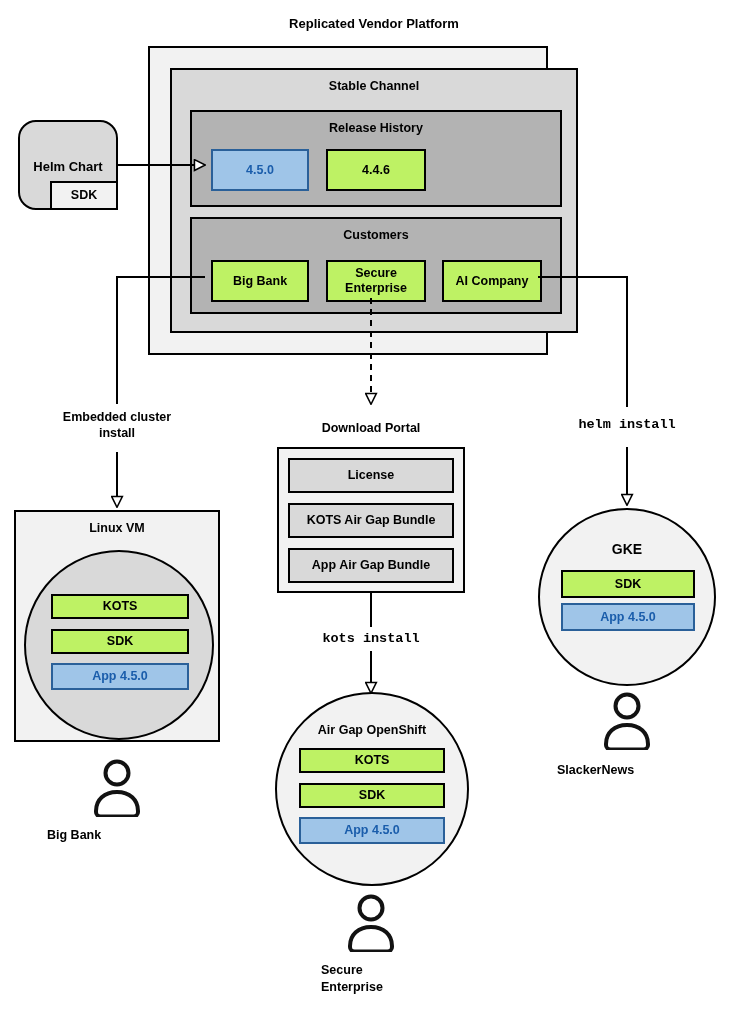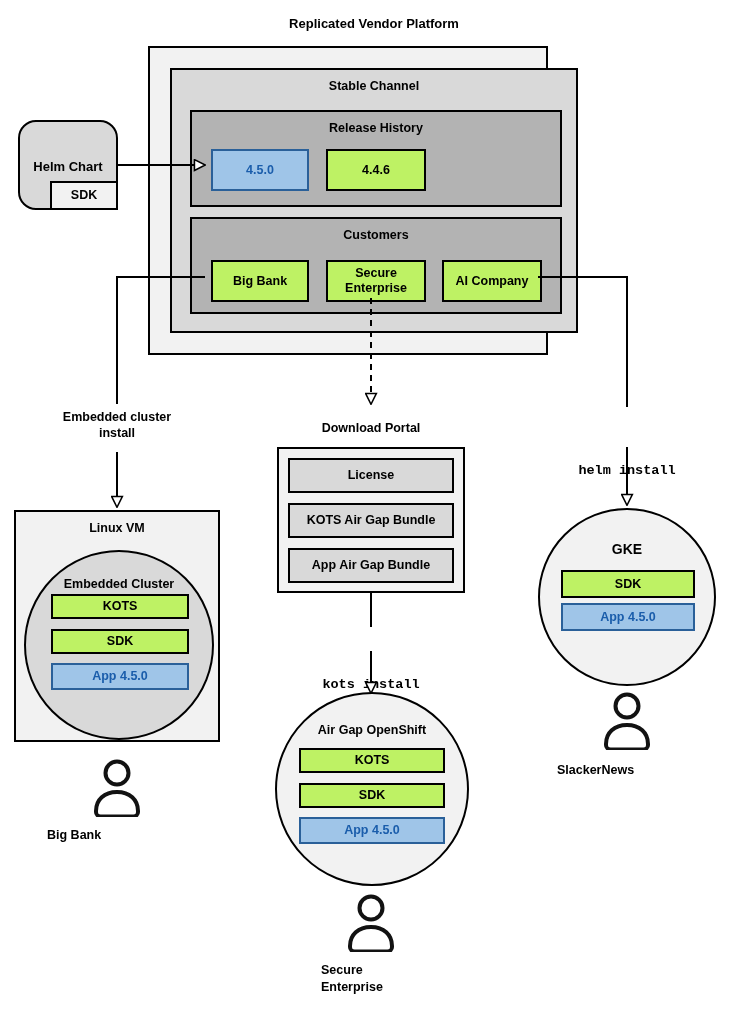--- a/index.html
+++ b/index.html
@@ -14,21 +14,21 @@
   .bg-dark{background:#b3b3b3;}
   .box-head{position:absolute;top:0;left:0;right:0;padding-top:9px;
     font-weight:bold;font-size:12.5px;text-align:center;}
   .chip{position:absolute;box-sizing:border-box;border:2px solid #000;background:#bef264;
     display:flex;align-items:center;justify-content:center;
     font-weight:bold;font-size:12.5px;text-align:center;line-height:1.2;}
   .chip.gray{background:#d9d9d9;}
   .chip.blue{background:#9fc5e8;border-color:#2a6099;color:#1a5dab;}
   .circle{border:2px solid #000;border-radius:50%;}
   .mono{font-family:"Liberation Mono","DejaVu Sans Mono",monospace;
-    font-weight:bold;font-size:13.5px;text-align:center;white-space:nowrap;margin-top:46px;}
+    font-weight:bold;font-size:13.5px;text-align:center;white-space:nowrap;}
   .connectors{position:absolute;left:0;top:0;z-index:10;pointer-events:none;}
   .person-label{font-weight:bold;font-size:12.5px;line-height:1.35;}
 </style>
 </head>
 <body>
 
 <div class="canvas">
 
   <div class="abs title" style="left:148px;top:16px;width:452px;">Replicated Vendor Platform</div>
 
@@ -55,21 +55,20 @@
   <div class="abs frame bg-mid" style="left:18px;top:120px;width:100px;height:90px;border-radius:18px;">
     <div class="abs lbl" style="left:0;top:37px;width:100%;font-size:13px;">Helm Chart</div>
     <div class="chip" style="right:-2px;bottom:-2px;width:68px;height:29px;background:#f2f2f2;">SDK</div>
   </div>
 
   <div class="abs lbl" style="left:52px;top:409px;width:130px;">Embedded cluster install</div>
 
   <div class="abs frame bg-light" style="left:14px;top:510px;width:206px;height:232px;padding-left:20px;">
     <div class="box-head">Linux VM</div>
     <div class="abs circle bg-mid" style="left:8px;top:38px;width:190px;height:190px;">
-      <div class="abs lbl" style="left:0;top:24px;width:100%;">Embedded Cluster</div>
       <div class="chip" style="left:25px;top:42px;width:138px;height:25px;">KOTS</div>
       <div class="chip" style="left:25px;top:77px;width:138px;height:25px;">SDK</div>
       <div class="chip blue" style="left:25px;top:111px;width:138px;height:27px;">App 4.5.0</div>
     </div>
   </div>
 
   <svg class="abs" style="left:89px;top:759px;" width="56" height="58" viewBox="0 0 56 58">
     <circle cx="28" cy="14" r="11.5" fill="none" stroke="#121212" stroke-width="4"></circle>
     <path d="M28 33 c-12.7 0 -21 7.8 -21 19 v1 a4.5 4.5 0 0 0 4.5 4.5 h33 a4.5 4.5 0 0 0 4.5 -4.5 v-1 c0 -11.2 -8.3 -19 -21 -19 z" fill="none" stroke="#121212" stroke-width="4" stroke-linejoin="round"></path>
   </svg>

